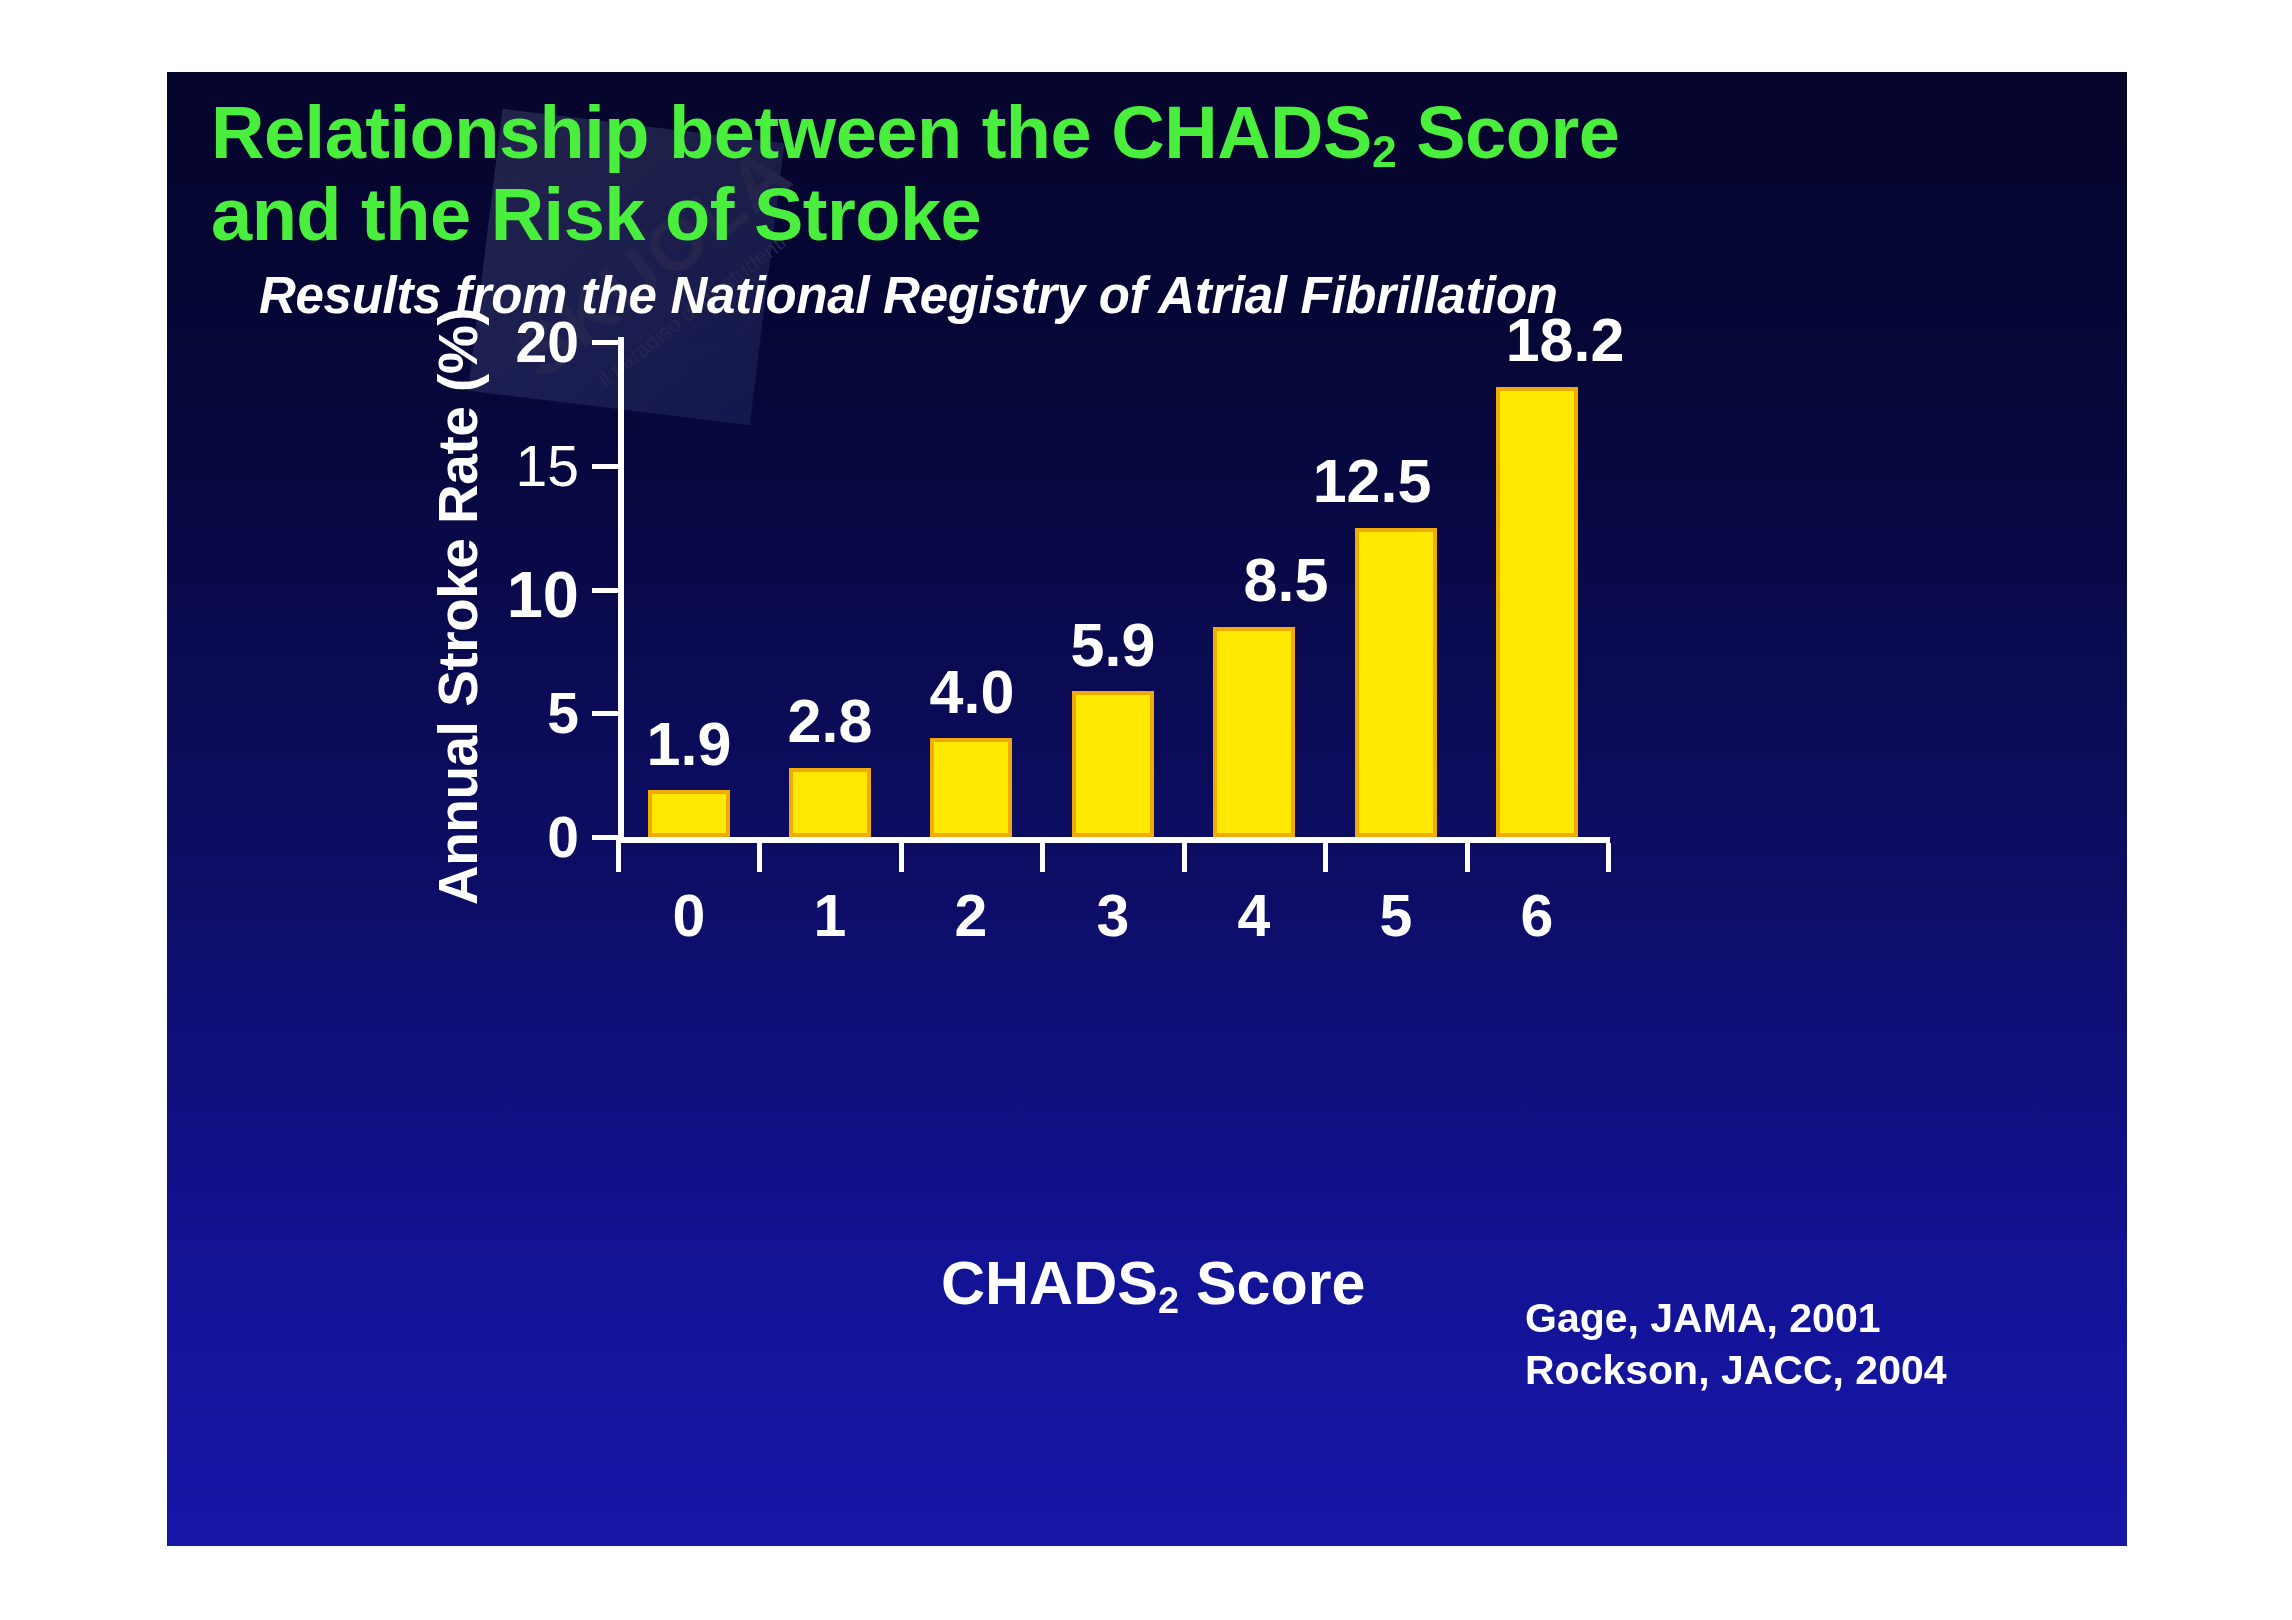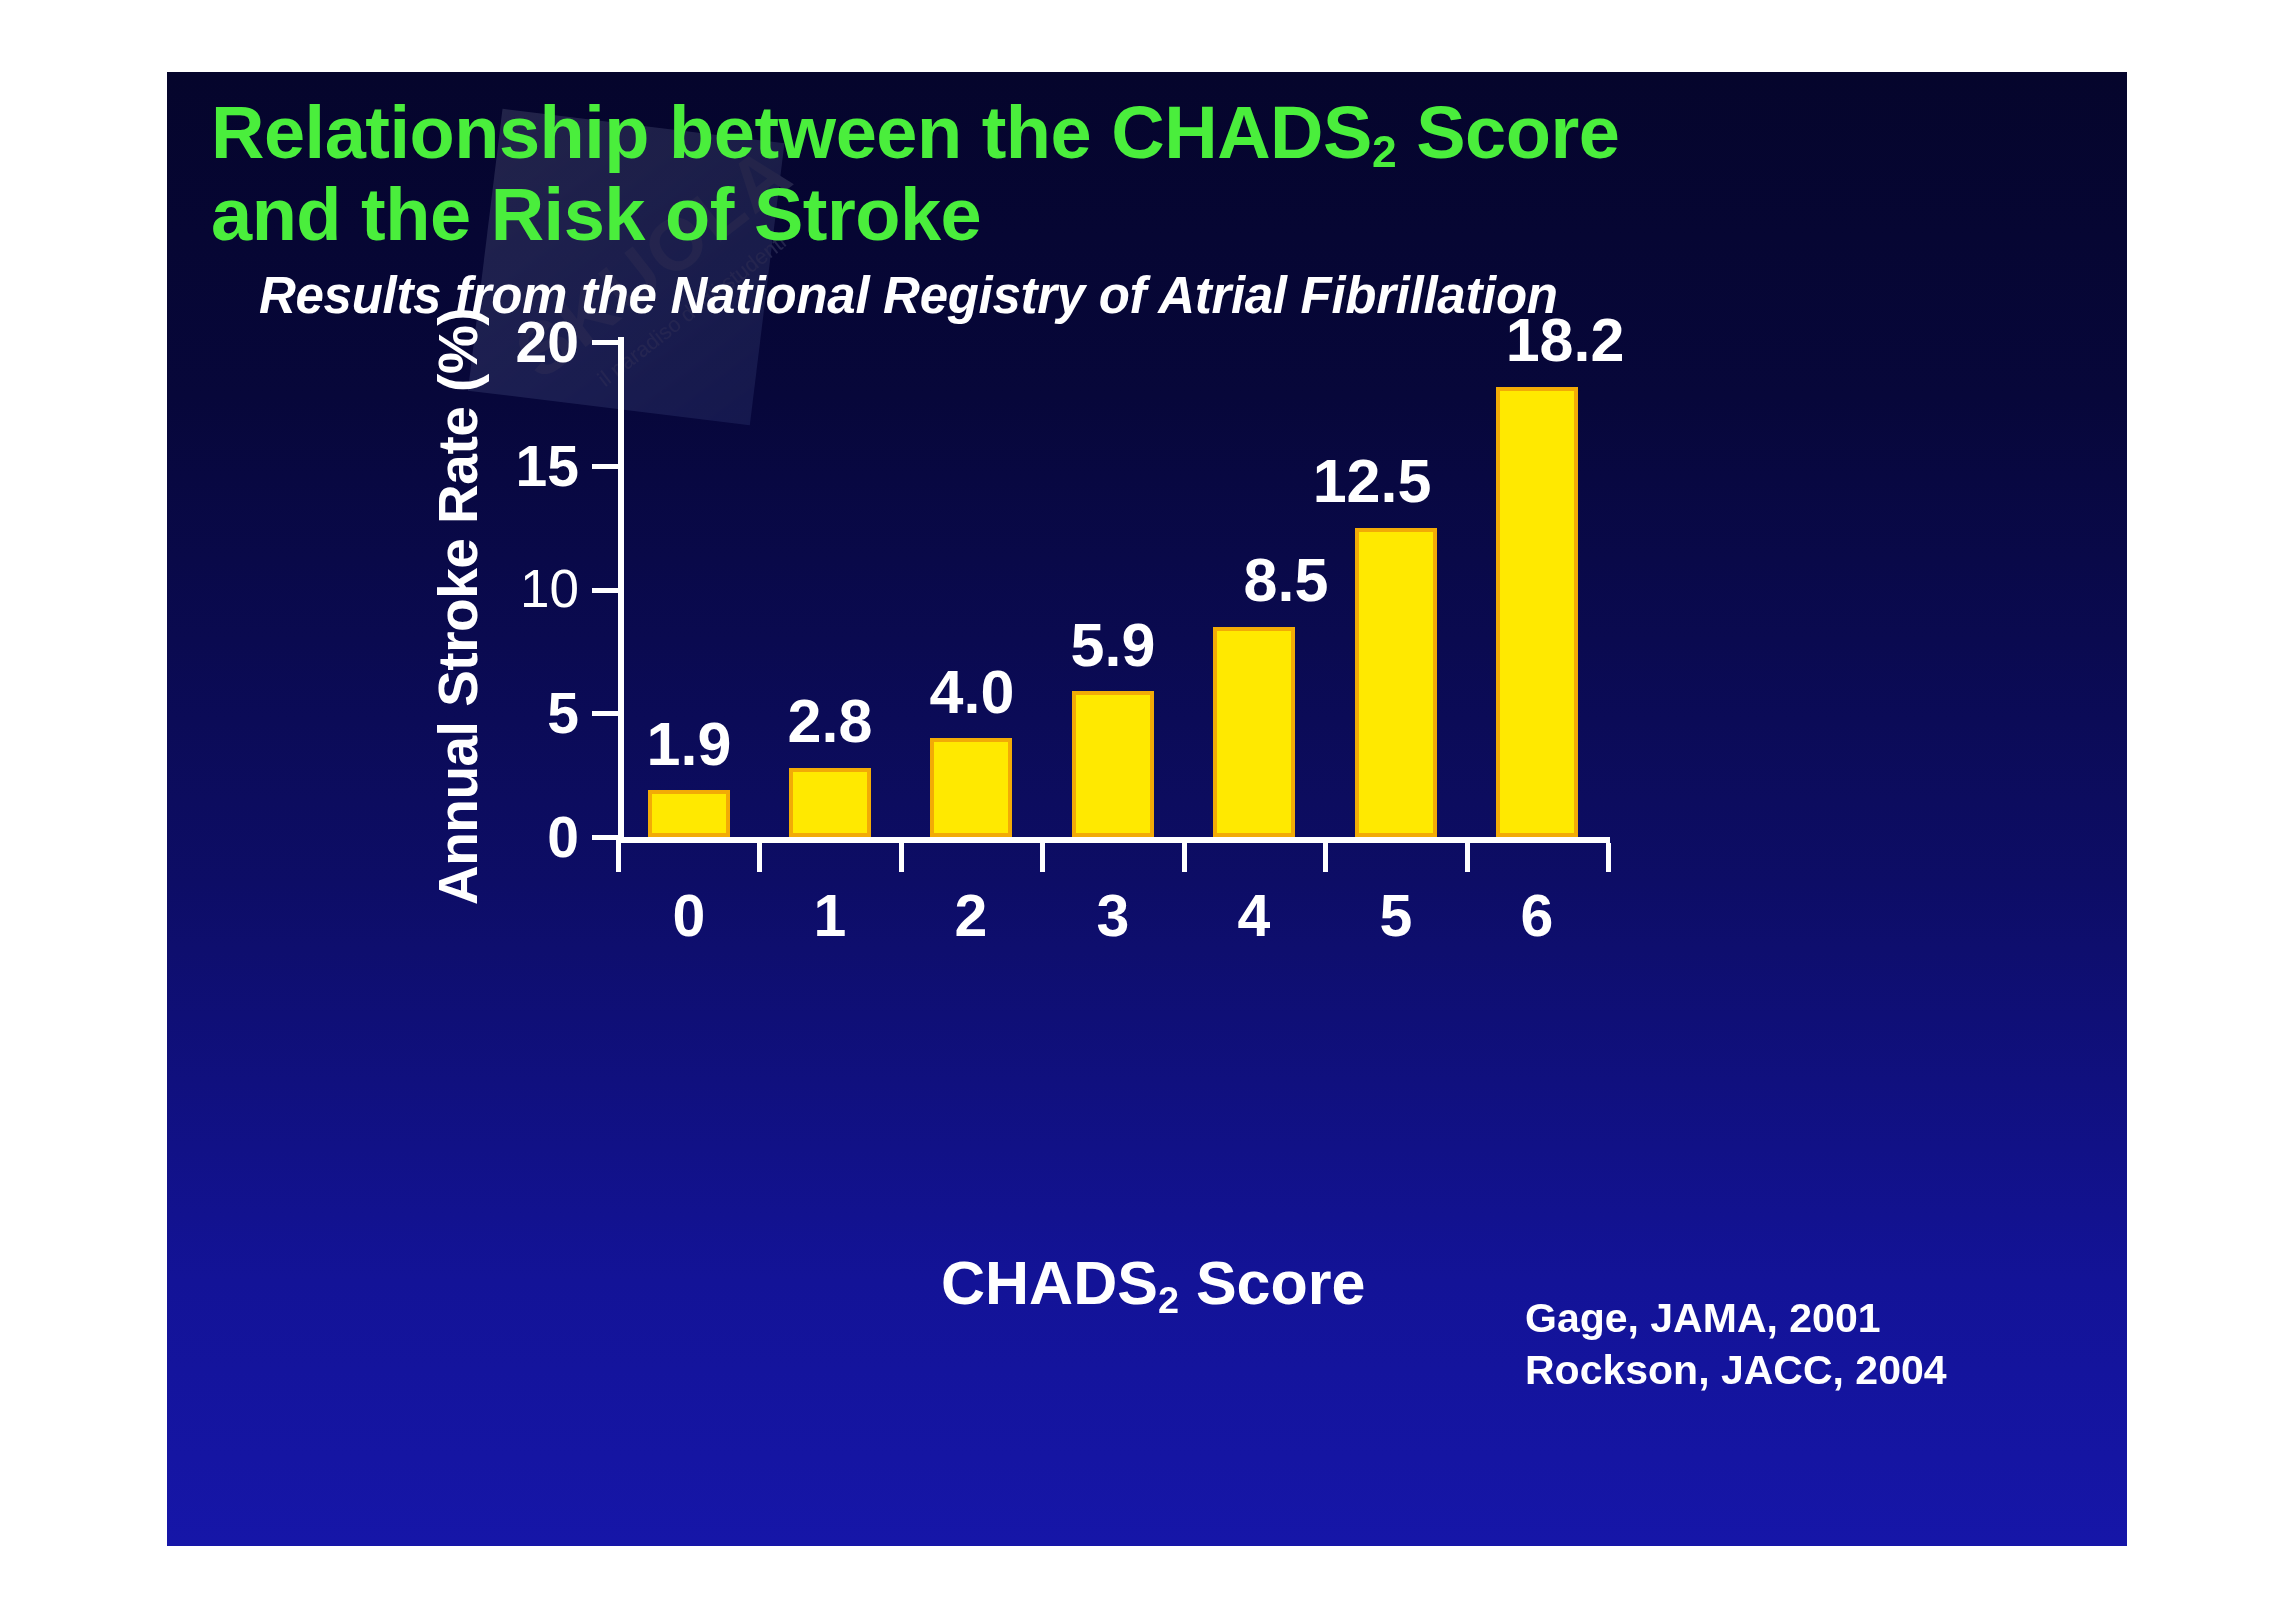--- a/index.html
+++ b/index.html
@@ -231,22 +231,22 @@
 
   <div id="subtitle">Results from the National Registry of Atrial Fibrillation</div>
 
   <div id="ylabel-wrap">
     <div id="ylabel-inner">Annual Stroke Rate (%)</div>
   </div>
 
   <div id="ytick-labels">
       <div style="position: absolute; left: 265px; top: 737px; width: 147px; text-align: right; font-size: 57px; font-weight: bold; color: rgb(255, 255, 255); line-height: 1;">0</div>
       <div style="position: absolute; left: 265px; top: 613px; width: 147px; text-align: right; font-size: 57px; font-weight: bold; color: rgb(255, 255, 255); line-height: 1;">5</div>
-      <div style="position: absolute; left: 265px; top: 490px; width: 147px; text-align: right; font-size: 53px; font-weight: normal; color: rgb(255, 255, 255); line-height: 1;">10</div>
-      <div style="position: absolute; left: 265px; top: 366px; width: 147px; text-align: right; font-size: 57px; font-weight: bold; color: rgb(255, 255, 255); line-height: 1;">15</div>
+      <div style="position: absolute; left: 265px; top: 490px; width: 147px; text-align: right; font-size: 65px; font-weight: bold; color: rgb(255, 255, 255); line-height: 1;">10</div>
+      <div style="position: absolute; left: 265px; top: 366px; width: 147px; text-align: right; font-size: 57px; font-weight: normal; color: rgb(255, 255, 255); line-height: 1;">15</div>
       <div style="position: absolute; left: 265px; top: 242px; width: 147px; text-align: right; font-size: 57px; font-weight: bold; color: rgb(255, 255, 255); line-height: 1;">20</div>
     </div>
 
   <div id="plot">
     <div id="yaxis-line"></div>
     <div id="xaxis-line"></div>
     <div id="yticks">
         <div class="ytick" style="top: 493px;"></div>
         <div class="ytick" style="top: 369px;"></div>
         <div class="ytick" style="top: 246px;"></div>

